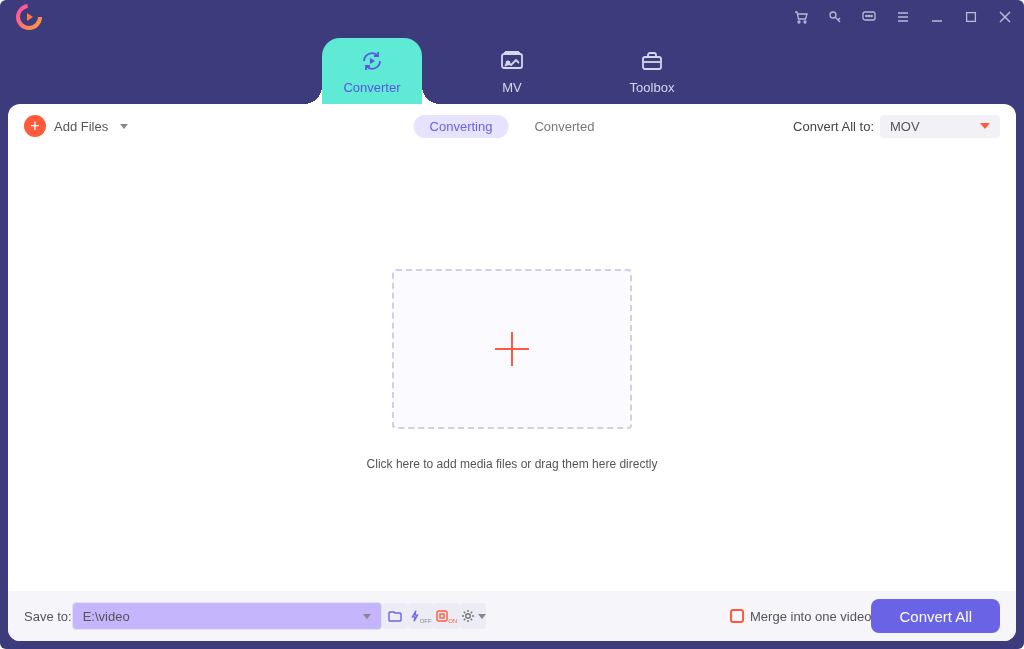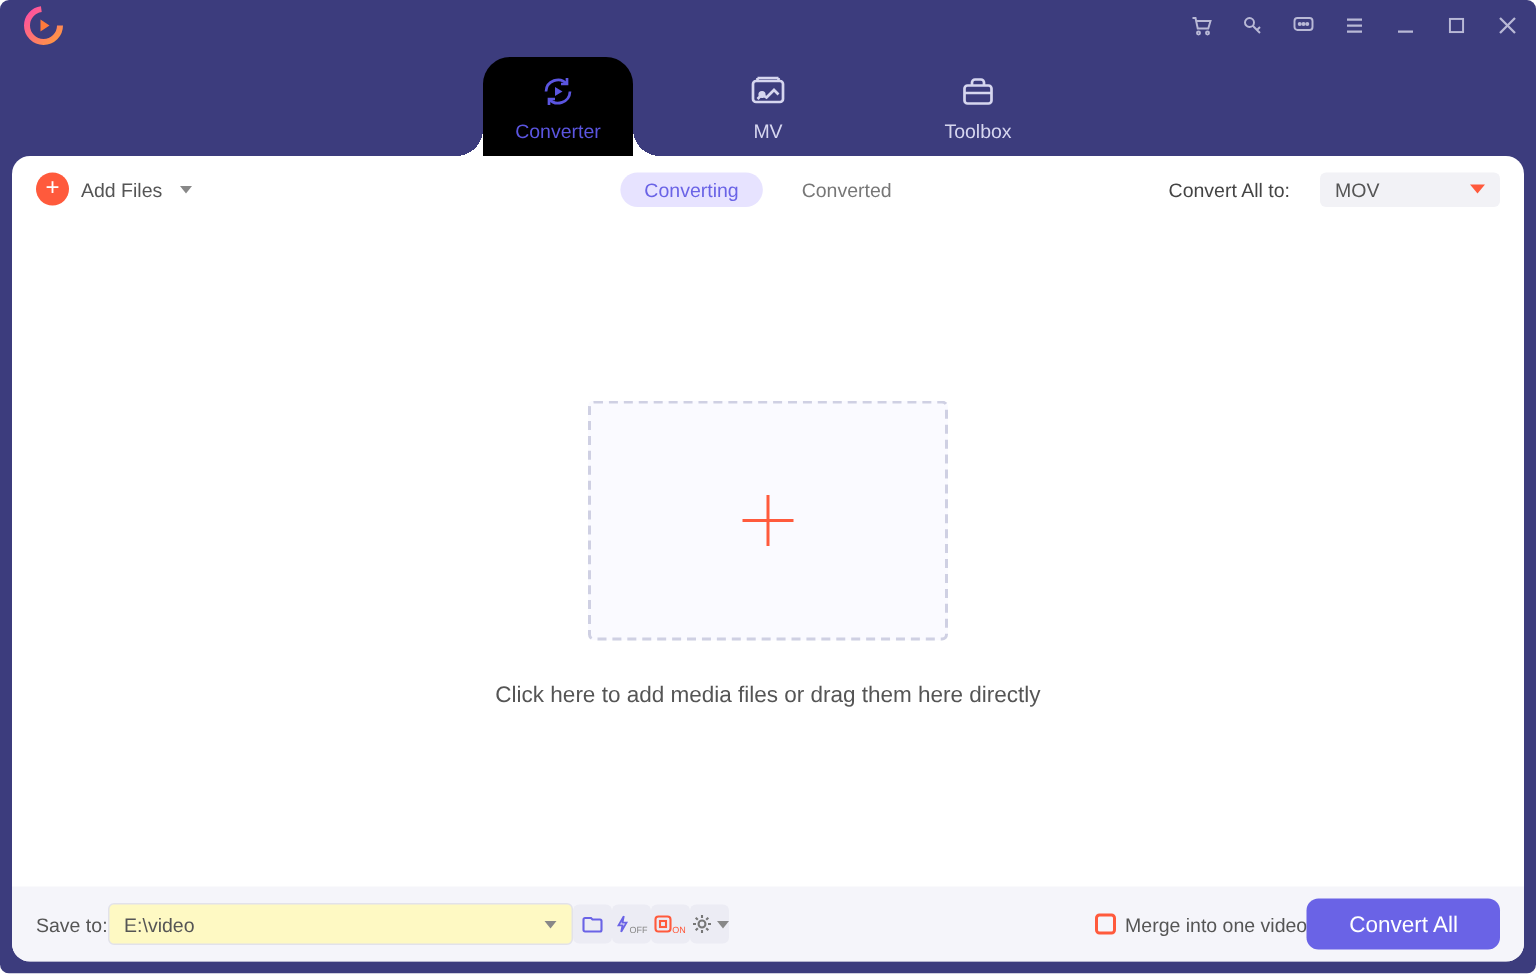--- a/index.html
+++ b/index.html
@@ -65,21 +65,21 @@
     flex-direction: column;
     align-items: center;
     justify-content: center;
     gap: 6px;
     color: #d6d6ef;
     cursor: pointer;
     font-size: 13px;
   }
   .tab svg { display:block; }
   .tab.active {
-    background: #000000;
+    background: #5eead4;
     color: #5b55e0;
     border-top-left-radius: 18px;
     border-top-right-radius: 18px;
     position: relative;
   }
   .tab.active::before,
   .tab.active::after {
     content:"";
     position:absolute;
     bottom:0;
@@ -146,21 +146,21 @@
     font-size: 13px;
   }
   .seg-pill.active {
     background: #e7e3ff;
     color: #6a63e6;
   }
   .convert-to {
     margin-left: auto;
     display: flex;
     align-items: center;
-    gap: 20px;
+    gap: 6px;
     font-size: 13px;
     color: #444;
   }
   .convert-select {
     background: #f2f2f6;
     border-radius: 4px;
     padding: 4px 10px;
     min-width: 120px;
     display:flex; align-items:center; justify-content:space-between;
     cursor:pointer;
@@ -187,35 +187,35 @@
     height: 160px;
     border: 2px dashed #cfd0e3;
     border-radius: 4px;
     display:flex; align-items:center; justify-content:center;
     cursor:pointer;
     background: #fafaff;
   }
   .dropzone svg { display:block; }
   .drop-text {
     color: #555;
-    font-size: 15px;
+    font-size: 12px;
   }
 
   
   .footer {
     height: 50px;
     background:#f5f5fa;
     display:flex;
     align-items:center;
     padding: 0 16px;
     font-size: 13px;
     color:#555;
   }
   .save-select {
-    background:#fef9c3;
+    background:#c4b5fd;
     border:1px solid #e2e2ea;
     border-radius:4px;
     height:28px;
     min-width: 310px;
     padding: 0 10px;
     display:flex; align-items:center; justify-content:space-between;
     cursor:pointer;
   }
   .icon-btn {
     width:26px;height:26px;

